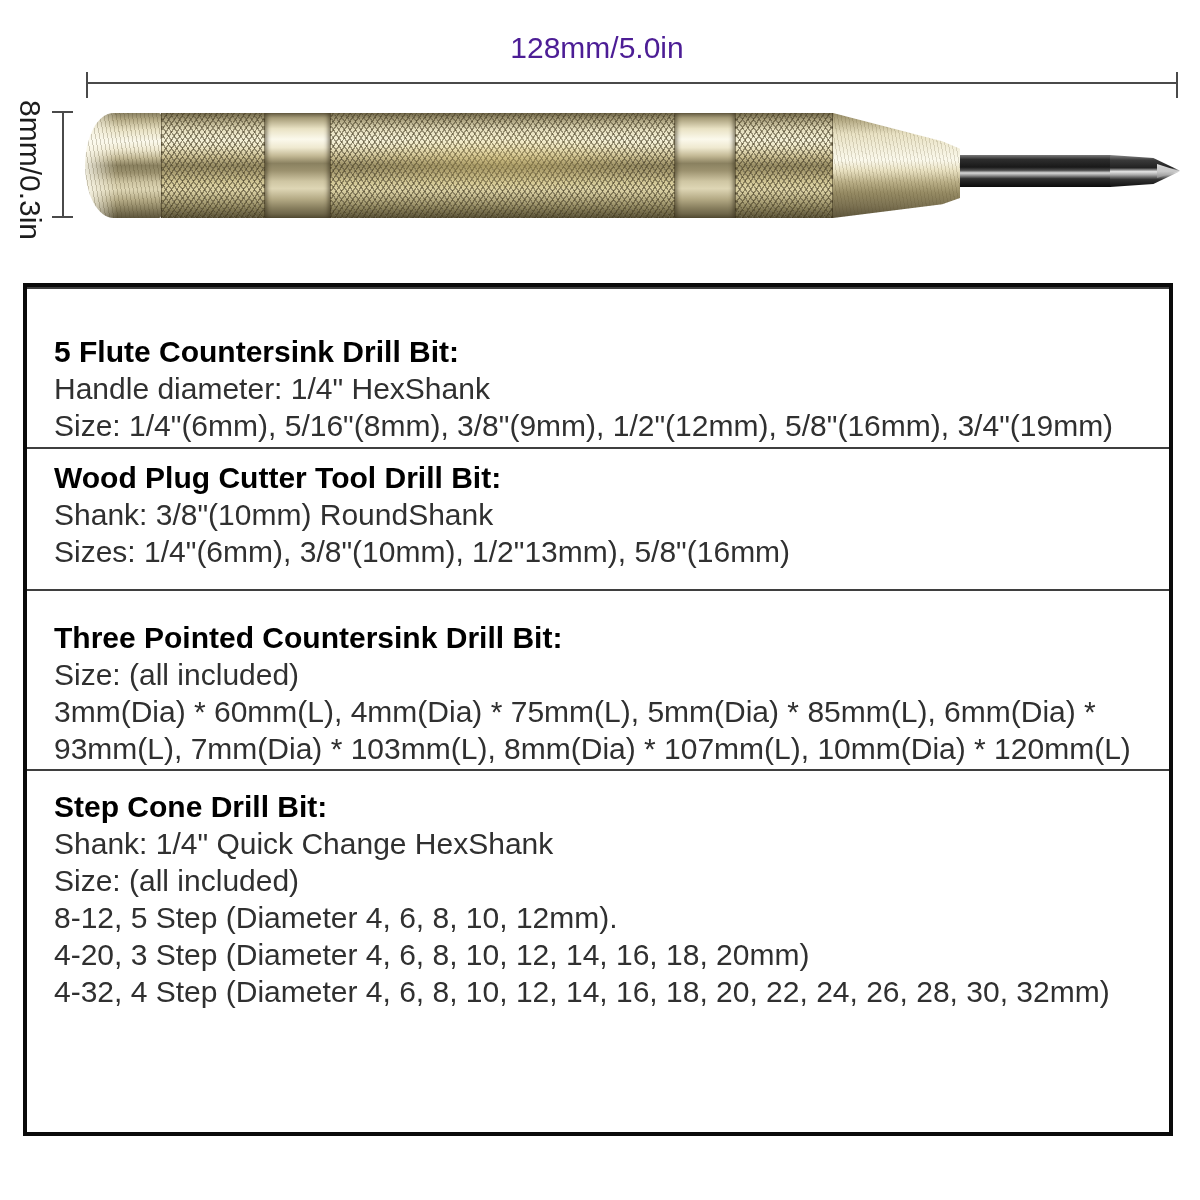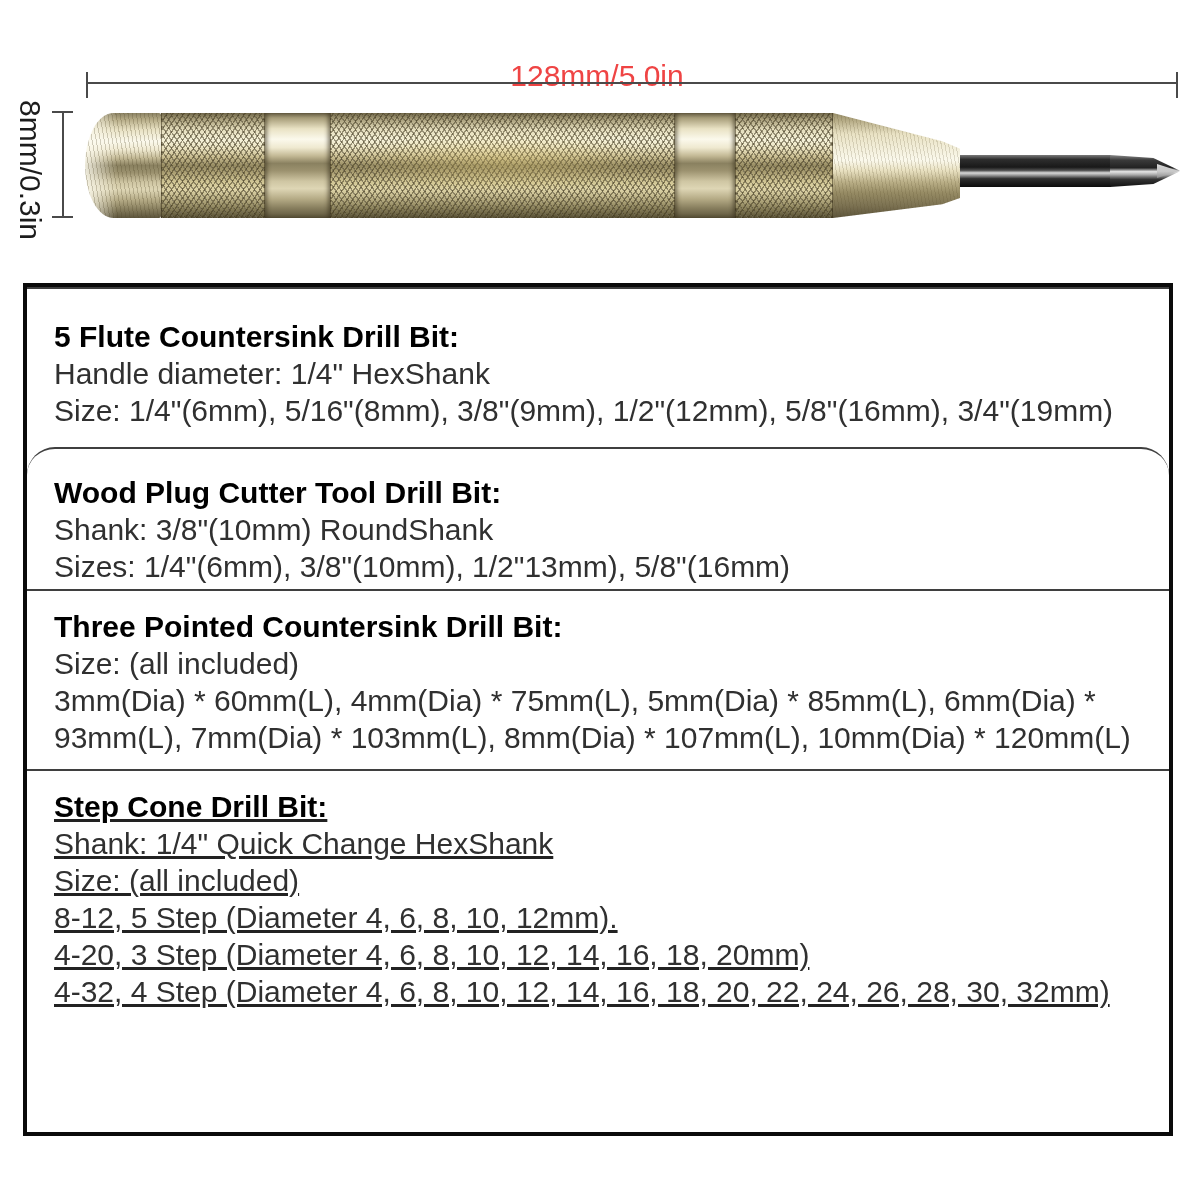--- a/index.html
+++ b/index.html
@@ -3,22 +3,22 @@
 <meta charset="utf-8">
 <style>
   html,body{margin:0;padding:0;background:#ffffff;}
   .stage{
     position:relative;width:1200px;height:1200px;background:#fff;overflow:hidden;
     font-family:"Liberation Sans",sans-serif;color:#222;
   }
   
   .photo{position:absolute;left:0;top:0;width:1200px;height:283px;}
   .dim-top-label{
-    position:absolute;left:447px;top:60px;width:300px;text-align:center;
-    font-size:30px;line-height:32px;color:#ef4444;white-space:nowrap;
+    position:absolute;left:447px;top:32px;width:300px;text-align:center;
+    font-size:30px;line-height:32px;color:#4c1d95;white-space:nowrap;
   }
   .dim-top-line{position:absolute;left:87px;top:82px;width:1091px;height:2px;background:#4a4a4a;}
   .dim-tick-v{position:absolute;top:72px;width:2px;height:26px;background:#4a4a4a;}
   .tick-left{left:86px;}
   .tick-right{left:1176px;}
   .dim-left-label{position:absolute;left:30px;top:170px;width:0;height:0;}
   .dim-left-label span{
     display:inline-block;white-space:nowrap;font-size:30px;line-height:30px;color:#1c1c1c;
     transform:translate(-50%,-50%) rotate(90deg);
   }
@@ -99,24 +99,24 @@
   
   .specbox{
     position:absolute;left:23px;top:283px;width:1150px;height:853px;
     border:4px solid #0a0a0a;background:#fff;box-sizing:border-box;
   }
   .spec-title-row{height:82px;box-sizing:border-box;padding:8px 24px 0 27px;}
   .spec-title{
     margin:0;font-size:46px;line-height:56px;font-weight:bold;color:#000;letter-spacing:0;
   }
   .spec-section{box-sizing:border-box;border-top:2px solid #3f3f3f;padding:0 24px 0 27px;}
-  .sec-1{height:160px;padding-top:29px;}
-  .sec-2{height:142px;padding-top:25px;border-radius:28px;}
-  .sec-3{height:180px;padding-top:17px;}
-  .sec-4{height:281px;padding-top:17px;text-decoration:underline;}
+  .sec-1{height:160px;padding-top:44px;}
+  .sec-2{height:142px;padding-top:10px;}
+  .sec-3{height:180px;padding-top:28px;}
+  .sec-4{height:281px;padding-top:17px;}
   .spec-heading{font-size:30px;line-height:37px;font-weight:bold;color:#000;}
   .spec-line{font-size:30px;line-height:37px;color:#303030;}
 </style>
 </head>
 <body>
 
 <div class="stage">
 
   <div class="photo">
 

